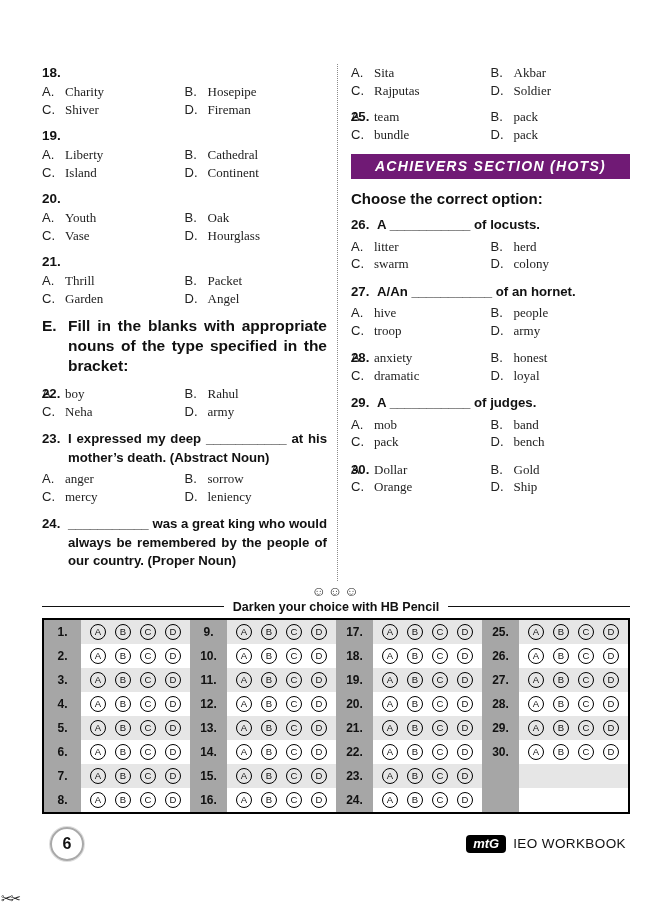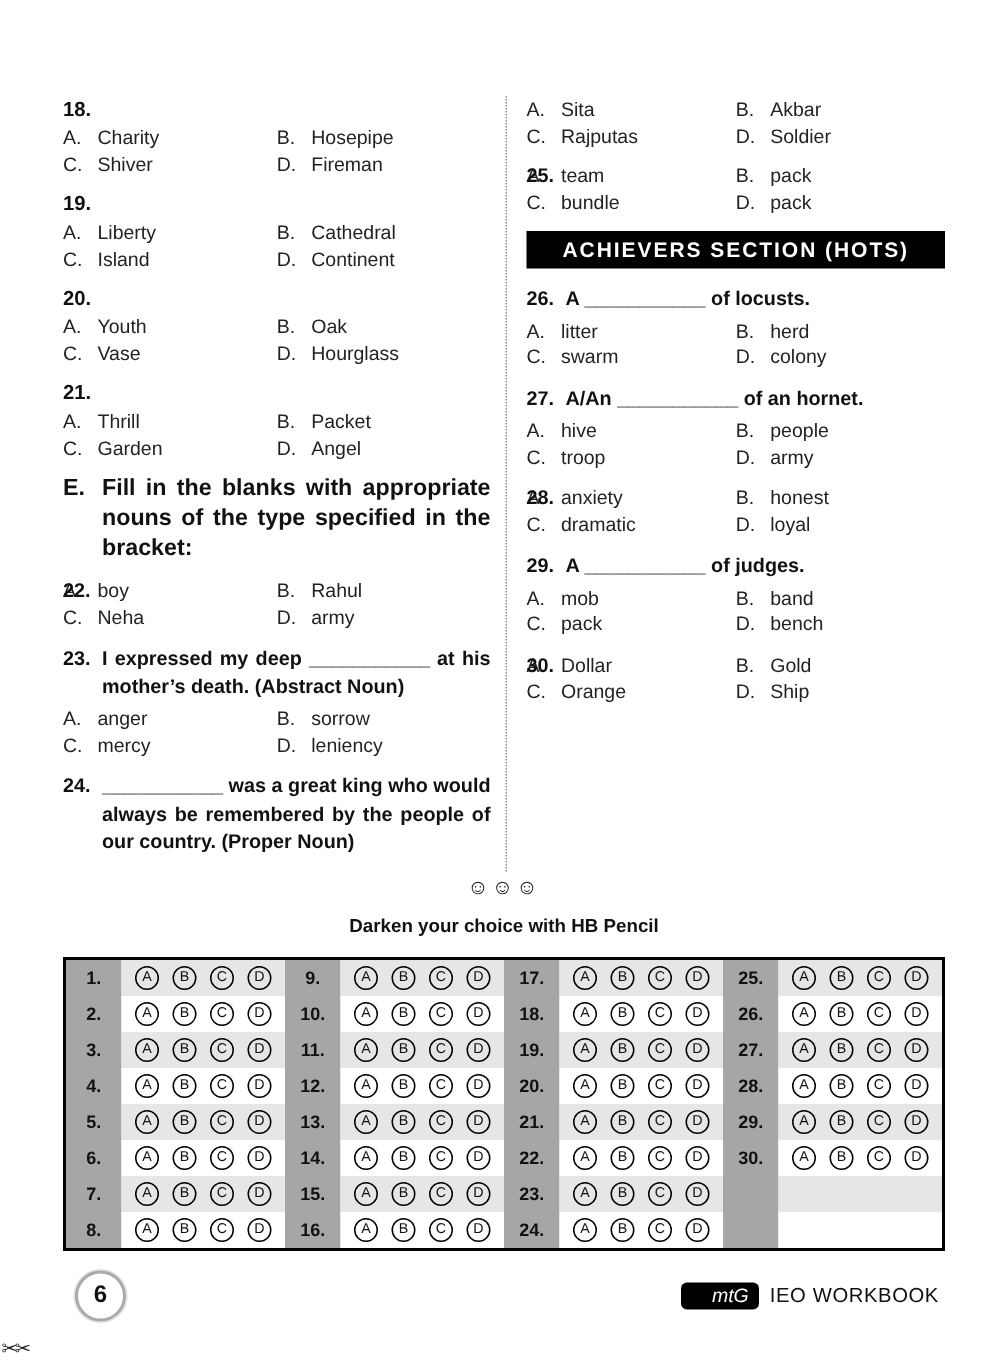--- a/index.html
+++ b/index.html
@@ -27,21 +27,21 @@
   .qnum-line { font-weight: bold; font-size: 13.5px; line-height: 17px; margin-bottom: 2px; }
 
   .opts {
     display: grid;
     grid-template-columns: 23px 1fr 23px 1fr;
     font-size: 13px;
     line-height: 17.5px;
     margin-bottom: 2px;
   }
   .opt-label { color: #222; }
-  .opt-text { color: #222; padding-right: 4px; }
+  .opt-text { color: #222; padding-right: 4px; font-family: Liberation Serif, serif; }
 
   .qblock { margin-bottom: 10px; }
   .question {
     position: relative;
     padding-left: 26px;
     font-weight: bold;
     font-size: 13.2px;
     line-height: 18.5px;
     text-align: justify;
     margin-bottom: 3px;
@@ -52,45 +52,45 @@
     display: flex;
     font-weight: bold;
     font-size: 15.5px;
     line-height: 20px;
     margin: 4px 0 9px 0;
   }
   .section-heading .label { width: 26px; flex: none; }
   .section-heading .title { text-align: justify; }
 
   .achievers {
-    background: #000000;
+    background: #701a75;
     color: #fff;
     font-weight: bold;
     font-size: 14px;
     letter-spacing: 1.3px;
     text-align: center;
     padding: 4px 2px 5px 2px;
     margin: 11px 0 11px 0;
+    font-style: italic;
   }
   .instruction { font-weight: bold; font-size: 15px; margin-bottom: 9px; }
 
   
   .omr-smileys {
     text-align: center;
     font-size: 14px;
     line-height: 15px;
     letter-spacing: 2px;
     margin-top: 3px;
   }
   .omr-caption {
     display: flex;
     align-items: center;
     gap: 9px;
     margin-top: 1px;
-    flex-direction: column;
   }
   .omr-caption .rule { flex: 1; height: 0; border-top: 1.6px solid #111; }
   .omr-caption .text { font-weight: bold; font-size: 12.5px; white-space: nowrap; }
 
   .omr-table {
     display: flex;
     border: 2.5px solid #000;
     margin-top: 4px;
     background: #fff;
   }
@@ -147,23 +147,23 @@
     justify-content: center;
     font-weight: bold;
     font-size: 16px;
     margin-left: 4px;
   }
   .brand { display: flex; align-items: center; gap: 7px; }
   .logo {
     background: #000;
     color: #fff;
     font-style: italic;
-    font-weight: normal;
+    font-weight: bold;
     font-size: 13px;
-    padding: 1px 7px 2px 21px;
+    padding: 1px 7px 2px 7px;
     border-radius: 4px;
   }
   .book { font-weight: normal; font-size: 13.5px; letter-spacing: 0.4px; }
 
   .scissors {
     position: absolute;
     left: 1px;
     bottom: 6px;
     font-size: 13px;
     color: #222;
@@ -296,20 +296,21 @@
               <span class="opt-label">C.</span>
               <span class="opt-text">bundle</span>
               <span class="opt-label">D.</span>
               <span class="opt-text">pack</span>
             </div>
           </div>
         </div>
 
       <div class="achievers">ACHIEVERS SECTION (HOTS)</div>
 
+      <div class="instruction">Choose the correct option:</div>
 
       <div id="right-questions">
           <div class="qblock">
             <div class="question"><span class="num">26.</span><span>A ___________ of locusts.</span></div>
             <div class="opts">
               <span class="opt-label">A.</span>
               <span class="opt-text">litter</span>
               <span class="opt-label">B.</span>
               <span class="opt-text">herd</span>
               <span class="opt-label">C.</span>

